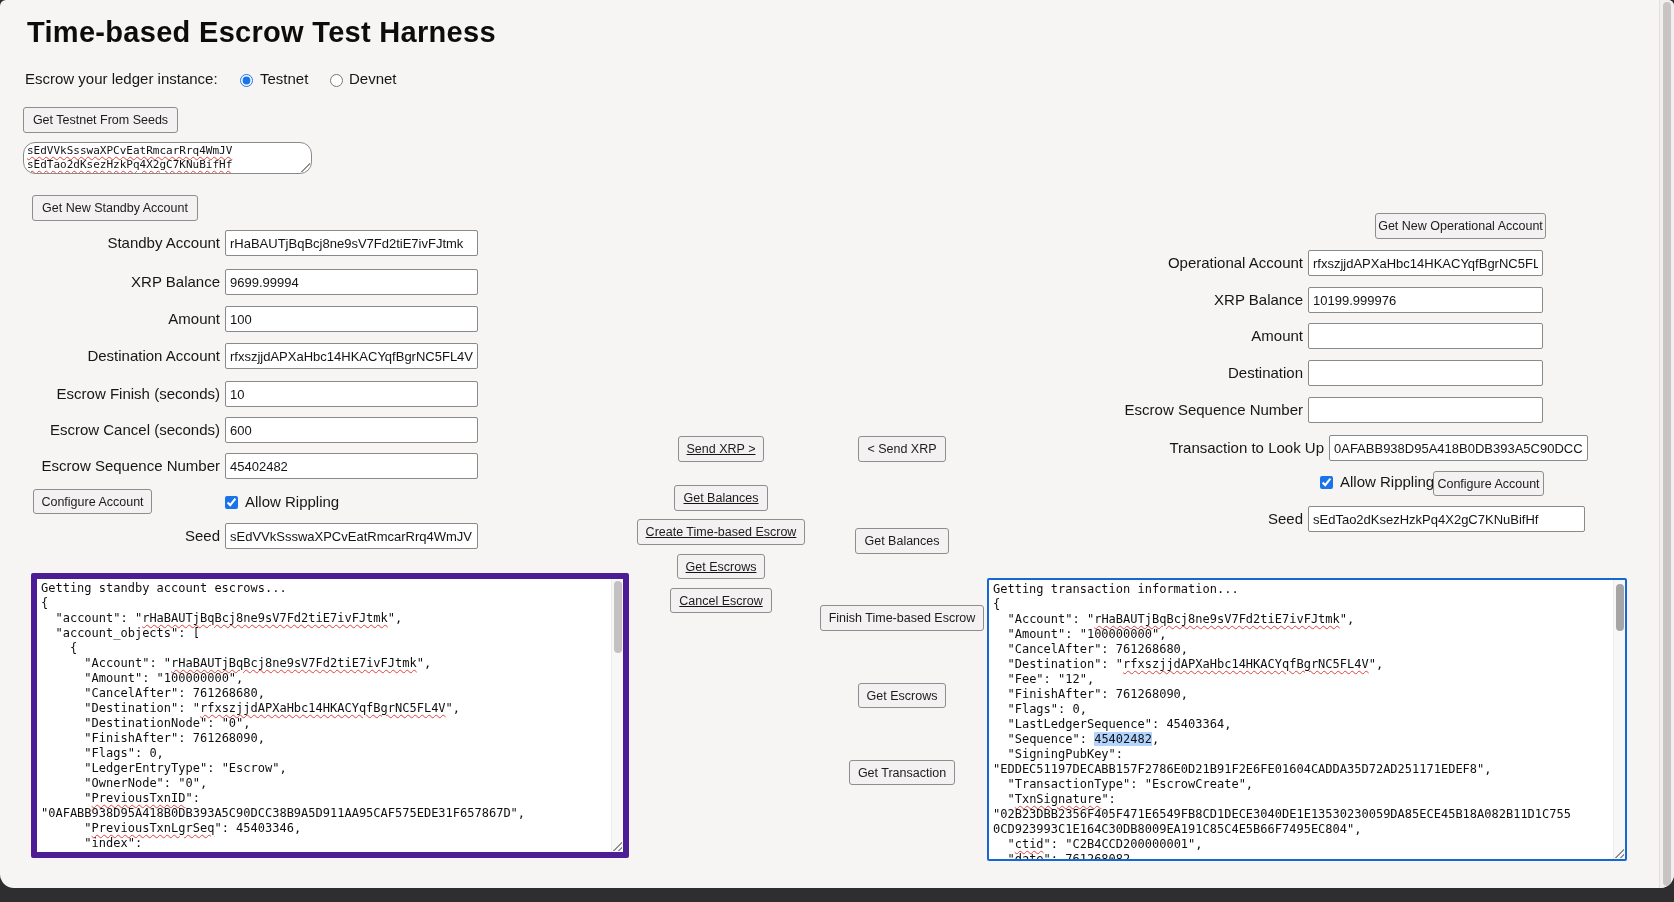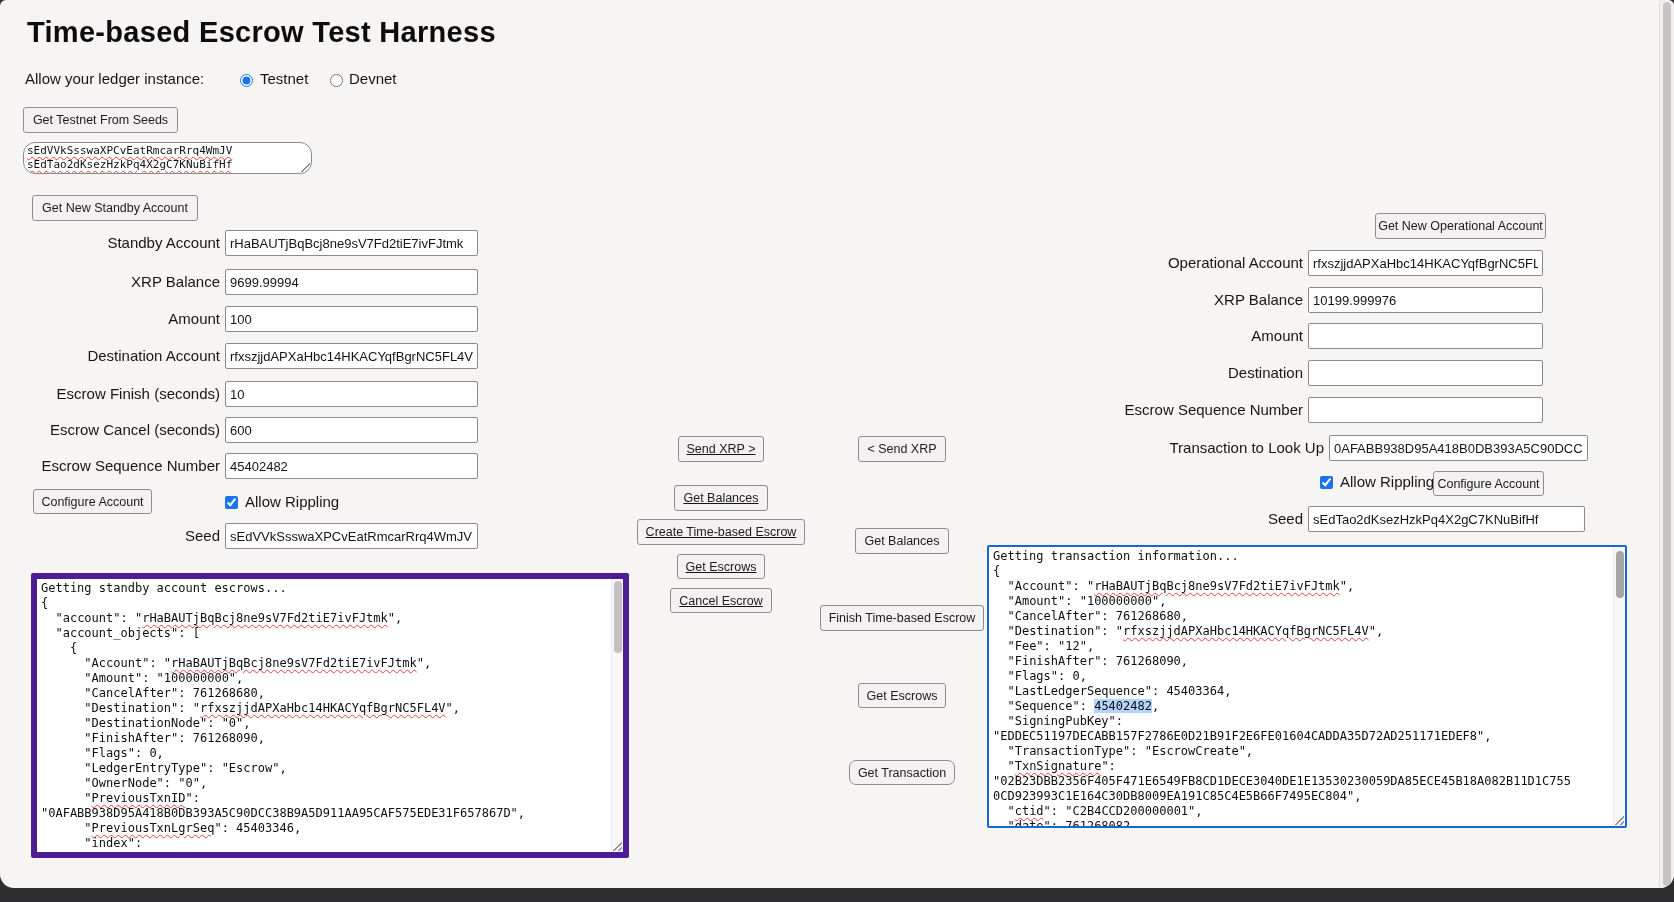--- a/index.html
+++ b/index.html
@@ -44,21 +44,21 @@
   .pagescroll{position:absolute;right:0;top:0;bottom:0;width:15px;background:#f2f0ef;border-left:1px solid #e2e0df;}
   .pagescroll .pthumb{position:absolute;left:3px;right:3px;top:2px;bottom:2px;background:#c7c4c3;border-radius:5px;}
 </style>
 </head>
 <body>
 
 <div id="page">
 
   <div class="abs title" style="left:27px;top:16px;">Time-based Escrow Test Harness</div>
 
-  <div class="abs lbl" style="left:25px;top:70px;">Allow your ledger instance:</div>
+  <div class="abs lbl" style="left:25px;top:70px;">Escrow your ledger instance:</div>
   <input type="radio" name="ledger" class="abs" style="left: 240px; top: 74px;" checked="true">
   <div class="abs lbl" style="left:260px;top:70px;">Testnet</div>
   <input type="radio" name="ledger" class="abs" style="left: 330px; top: 74px;">
   <div class="abs lbl" style="left:349px;top:70px;">Devnet</div>
 
   <button class="btn abs" style="left:23px;top:107px;width:155px;height:26px;">Get Testnet From Seeds</button>
   <div class="seedbox abs" style="left:23px;top:142px;width:289px;height:32px;">
     <pre><span class="sq">sEdVVkSsswaXPCvEatRmcarRrq4WmJV</span>
 <span class="sq">sEdTao2dKsezHzkPq4X2gC7KNuBifHf</span></pre>
     <div class="grip"></div>
@@ -126,21 +126,21 @@
     <button class="btn" style="height:26px;margin-bottom:9px;">Create Time-based Escrow</button>
     <button class="btn" style="height:25px;margin-bottom:9px;">Get Escrows</button>
     <button class="btn" style="height:25px;">Cancel Escrow</button>
   </div>
 
   <div class="midcol abs" style="left:816px;top:436px;width:172px;gap:43px;">
     <button class="btn" style="height:26px;margin-bottom:23px;">&lt; Send XRP</button>
     <button class="btn" style="height:26px;margin-bottom:8px;">Get Balances</button>
     <button class="btn" style="height:26px;margin-bottom:9px;">Finish Time-based Escrow</button>
     <button class="btn" style="height:25px;margin-bottom:9px;">Get Escrows</button>
-    <button class="btn" style="height:25px;border-radius:7px;">Get Transaction</button>
+    <button class="btn" style="height:25px;">Get Transaction</button>
   </div>
 
   <button class="btn abs" style="left:1375px;top:213px;width:171px;height:26px;">Get New Operational Account</button>
 
   <div class="abs lbl r" style="left:1000px;top:254px;width:303px;">Operational Account</div>
   <input class="inp abs" style="left: 1308px; top: 250px; width: 235px; height: 26px;" value="rfxszjjdAPXaHbc14HKACYqfBgrNC5FL4V">
 
   <div class="abs lbl r" style="left:1000px;top:291px;width:303px;">XRP Balance</div>
   <input class="inp abs" style="left: 1308px; top: 287px; width: 235px; height: 26px;" value="10199.999976">
 
@@ -156,21 +156,21 @@
   <div class="abs lbl r" style="left:1000px;top:439px;width:324px;">Transaction to Look Up</div>
   <input class="inp abs" style="left: 1329px; top: 435px; width: 259px; height: 26px;" value="0AFABB938D95A418B0DB393A5C90DCC38B9A5D911AA95CAF575EDE31F657867D">
 
   <input type="checkbox" class="abs" style="left: 1320px; top: 476px;" checked="true">
   <div class="abs lbl" style="left:1340px;top:473px;">Allow Rippling</div>
   <button class="btn abs" style="left:1433px;top:471px;width:111px;height:25px;">Configure Account</button>
 
   <div class="abs lbl r" style="left:1000px;top:510px;width:303px;">Seed</div>
   <input class="inp abs" style="left: 1308px; top: 506px; width: 277px; height: 26px;" value="sEdTao2dKsezHzkPq4X2gC7KNuBifHf">
 
-  <div class="logbox focused abs" style="left:987px;top:545px;width:640px;height:283px;">
+  <div class="logbox focused abs" style="left:987px;top:578px;width:640px;height:283px;">
     <pre>Getting transaction information...
 {
   "Account": "<span class="sq">rHaBAUTjBqBcj8ne9sV7Fd2tiE7ivFJtmk</span>",
   "Amount": "100000000",
   "CancelAfter": 761268680,
   "Destination": "<span class="sq">rfxszjjdAPXaHbc14HKACYqfBgrNC5FL4V</span>",
   "Fee": "12",
   "FinishAfter": 761268090,
   "Flags": 0,
   "LastLedgerSequence": 45403364,

